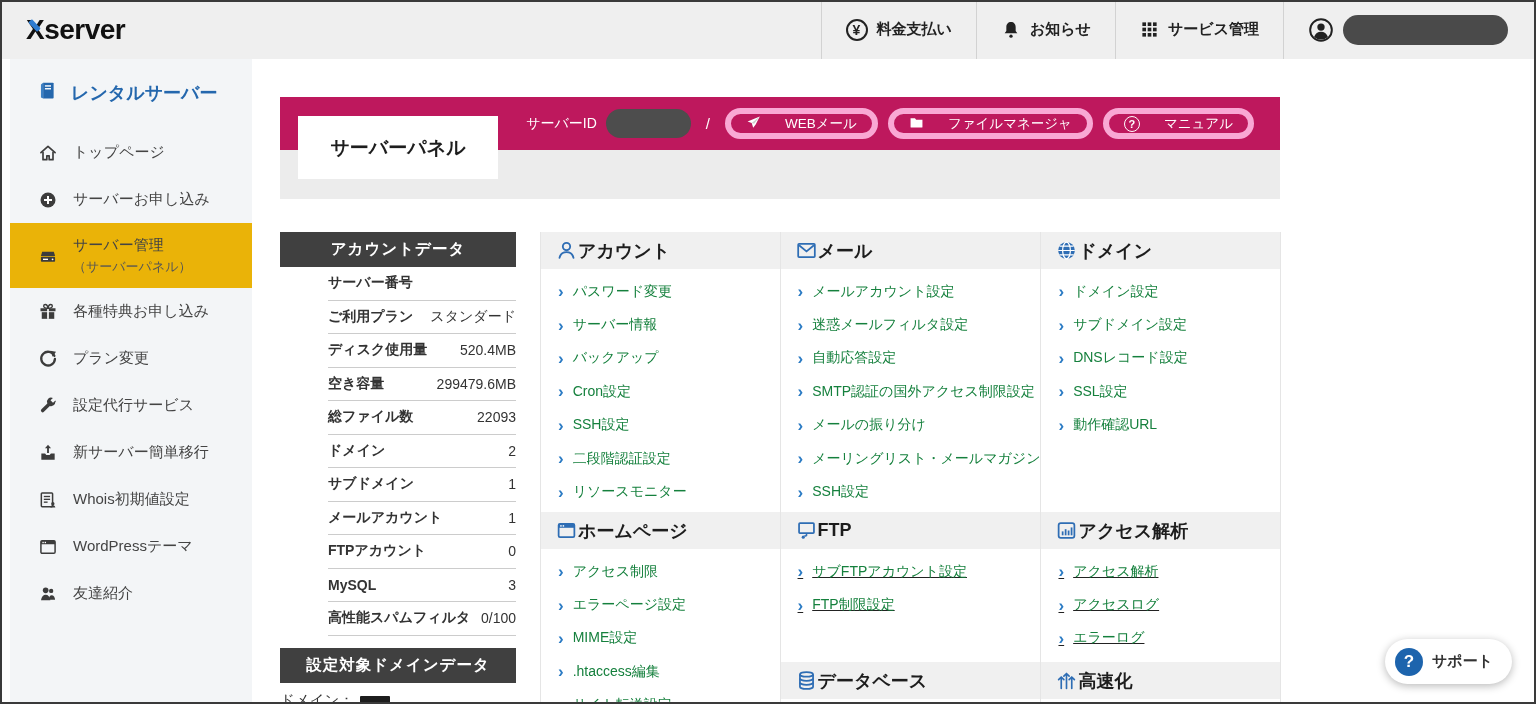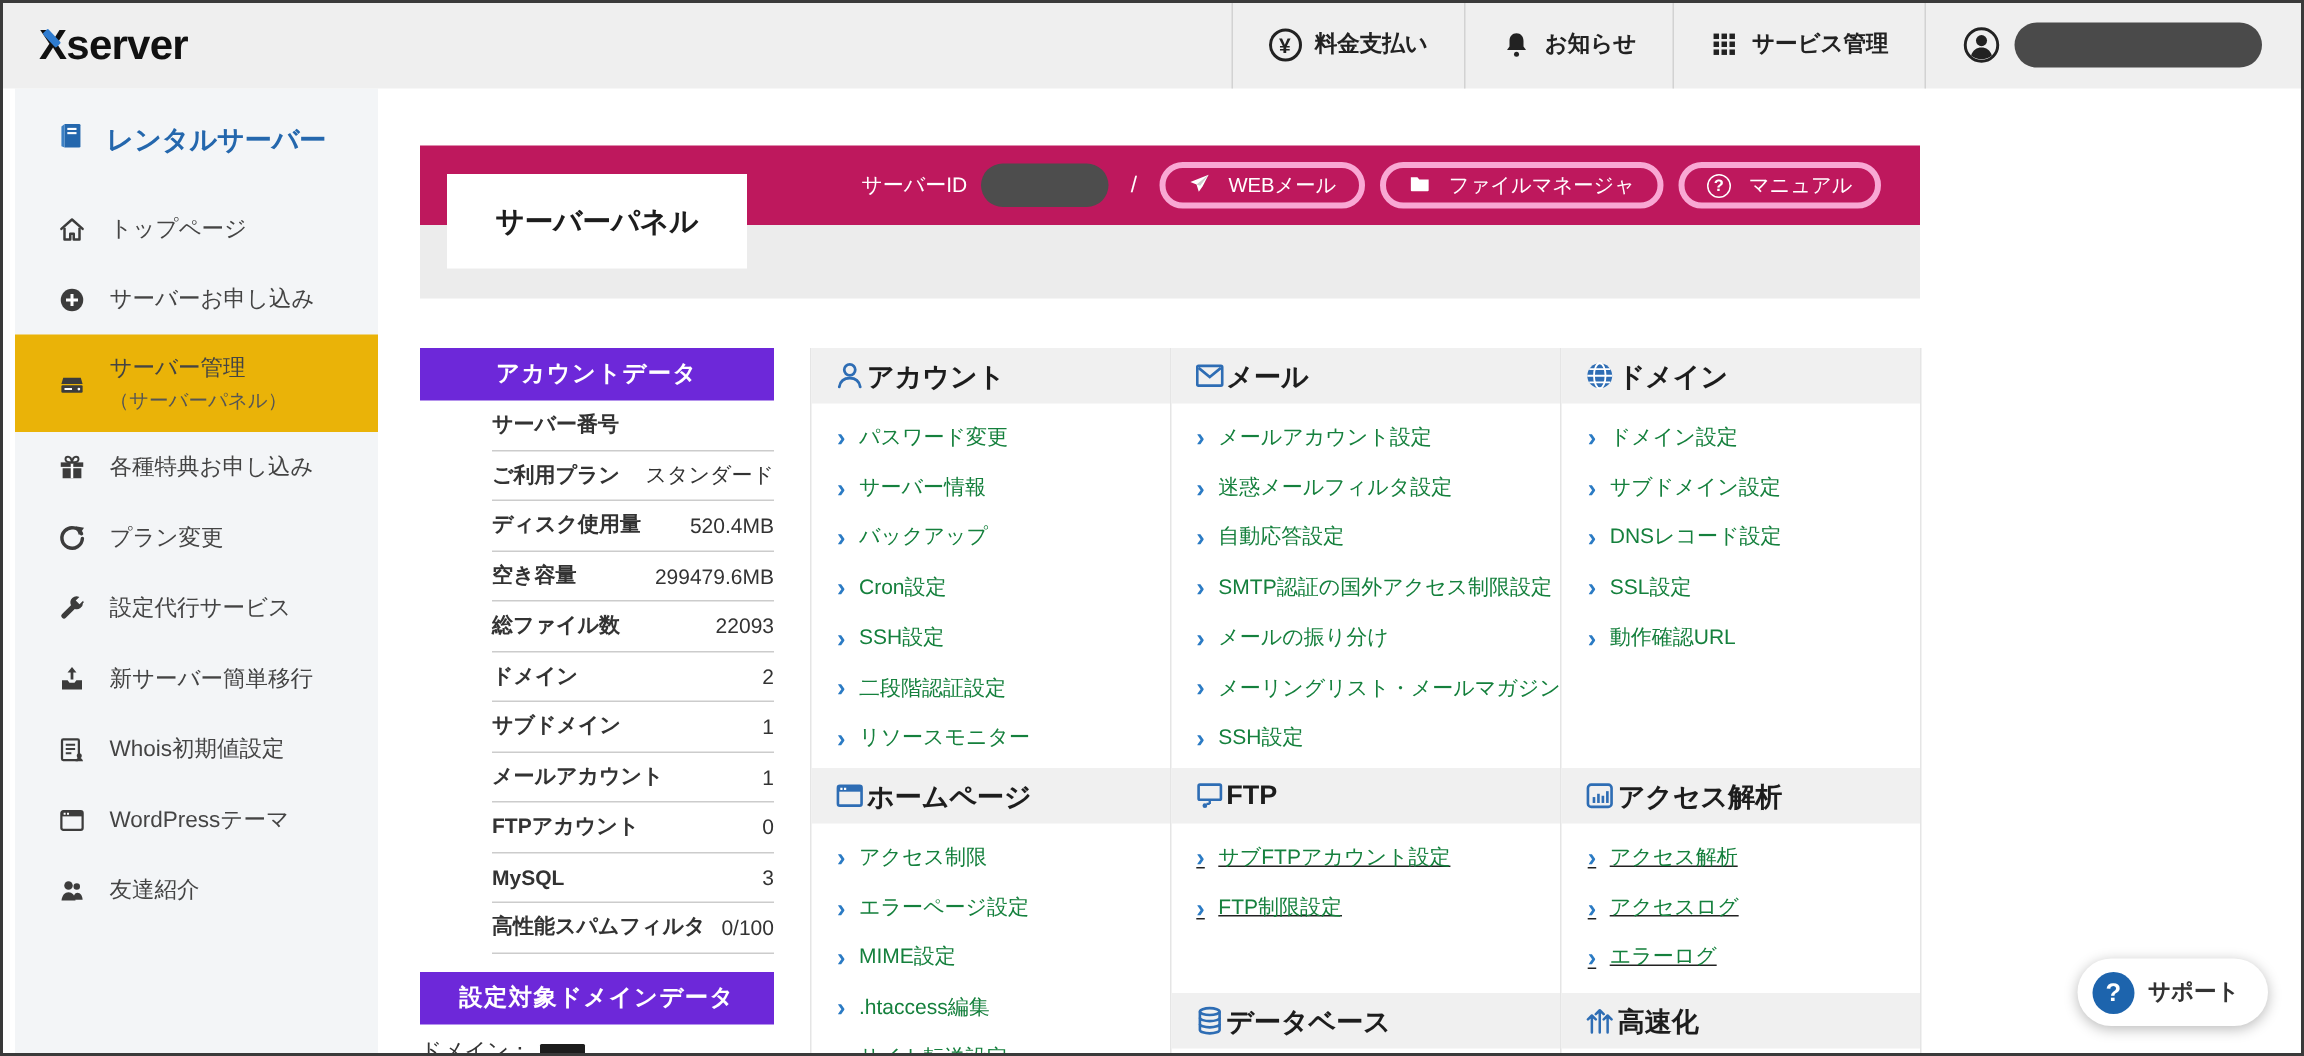--- a/index.html
+++ b/index.html
@@ -32,26 +32,26 @@
   .content { position:absolute; top:59px; left:242px; right:0; bottom:0; background:#fff; overflow:hidden; }
 
   
   .banner { position:absolute; left:38px; top:38px; width:1000px; height:102px; }
   .banner-black { height:53px; background:#be185d; display:flex; align-items:center; justify-content:flex-end; padding-right:26px; gap:10px; }
   .banner-grey { height:49px; background:#ececec; }
   .banner-card { position:absolute; left:18px; top:19px; width:200px; height:63px; background:#fff; display:flex; align-items:center; justify-content:center; font-size:19px; font-weight:bold; color:#1d1d1d; z-index:2; }
   .server-id { color:#fff; font-size:14px; display:flex; align-items:center; gap:9px; }
   .id-pill { width:85px; height:29px; background:#4d4d4d; border-radius:15px; }
   .slash { color:#fff; font-size:15px; margin:0 5px; }
-  .pill-btn { height:31px; border:4px solid #f9a8d4; border-radius:16px; color:#fff; font-size:13.5px; display:flex; align-items:center; gap:12px; padding:0 15px; background:transparent; cursor:pointer; white-space:nowrap;justify-content:center; }
+  .pill-btn { height:31px; border:6px solid #f9a8d4; border-radius:16px; color:#fff; font-size:13.5px; display:flex; align-items:center; gap:24px; padding:0 15px; background:transparent; cursor:pointer; white-space:nowrap;justify-content:center; }
   .q-ring { width:16px; height:16px; border:1.5px solid #fff; border-radius:50%; display:flex; align-items:center; justify-content:center; font-size:11px; font-weight:bold; color:#fff; }
 
   
   .account-panel { position:absolute; left:38px; top:173px; width:236px; }
-  .panel-header { height:35px; background:#6d28d9; color:#fff; font-size:15.5px; font-weight:bold; display:flex; align-items:center; justify-content:center; letter-spacing:1px; }
+  .panel-header { height:35px; background:#404040; color:#fff; font-size:15.5px; font-weight:bold; display:flex; align-items:center; justify-content:center; letter-spacing:1px; }
   .acct-row { height:33.5px; display:flex; align-items:center; justify-content:space-between; border-bottom:1px solid #ccc; font-size:14px; color:#333;margin-left:48px; }
   .acct-row .k { font-weight:bold; }
   .domain-header { margin-top:12px; }
   .domain-line { padding-top:8px; font-size:14.5px; color:#333; display:flex; align-items:center; gap:6px; }
   .redact-sm { width:30px; height:9px; background:#1d1d1d; border-radius:1px; }
 
   
   .menu-grid { position:absolute; left:298px; top:173px; width:741px; display:flex; border-left:1px solid #e5e5e5; border-right:1px solid #e5e5e5; }
   .menu-col { flex:1; border-right:1px solid #e5e5e5; }
   .menu-col:last-child { border-right:none; }

